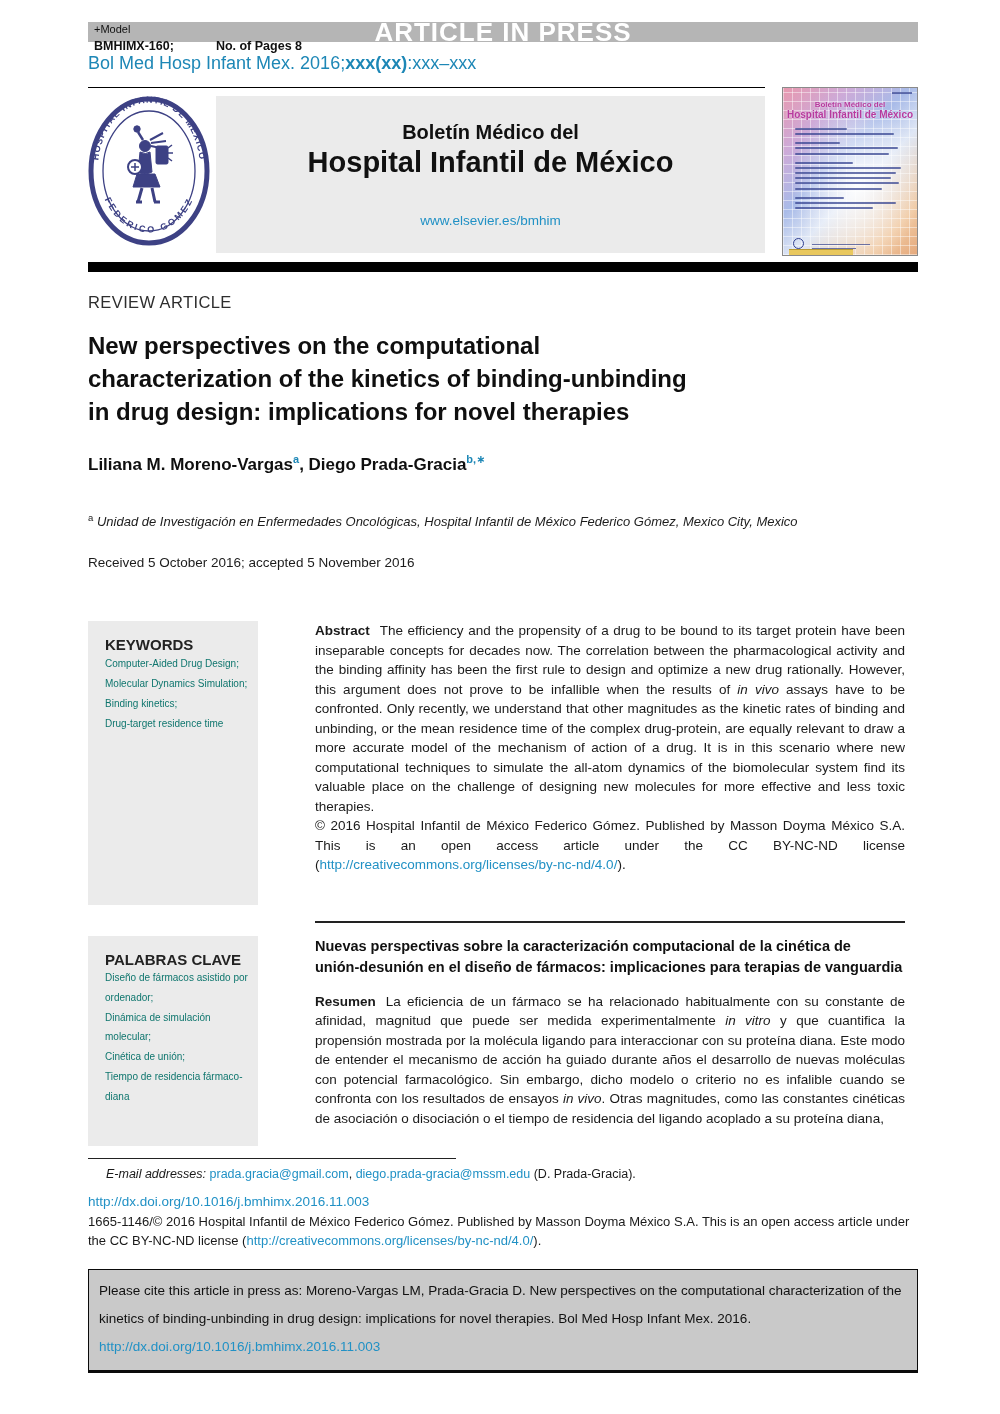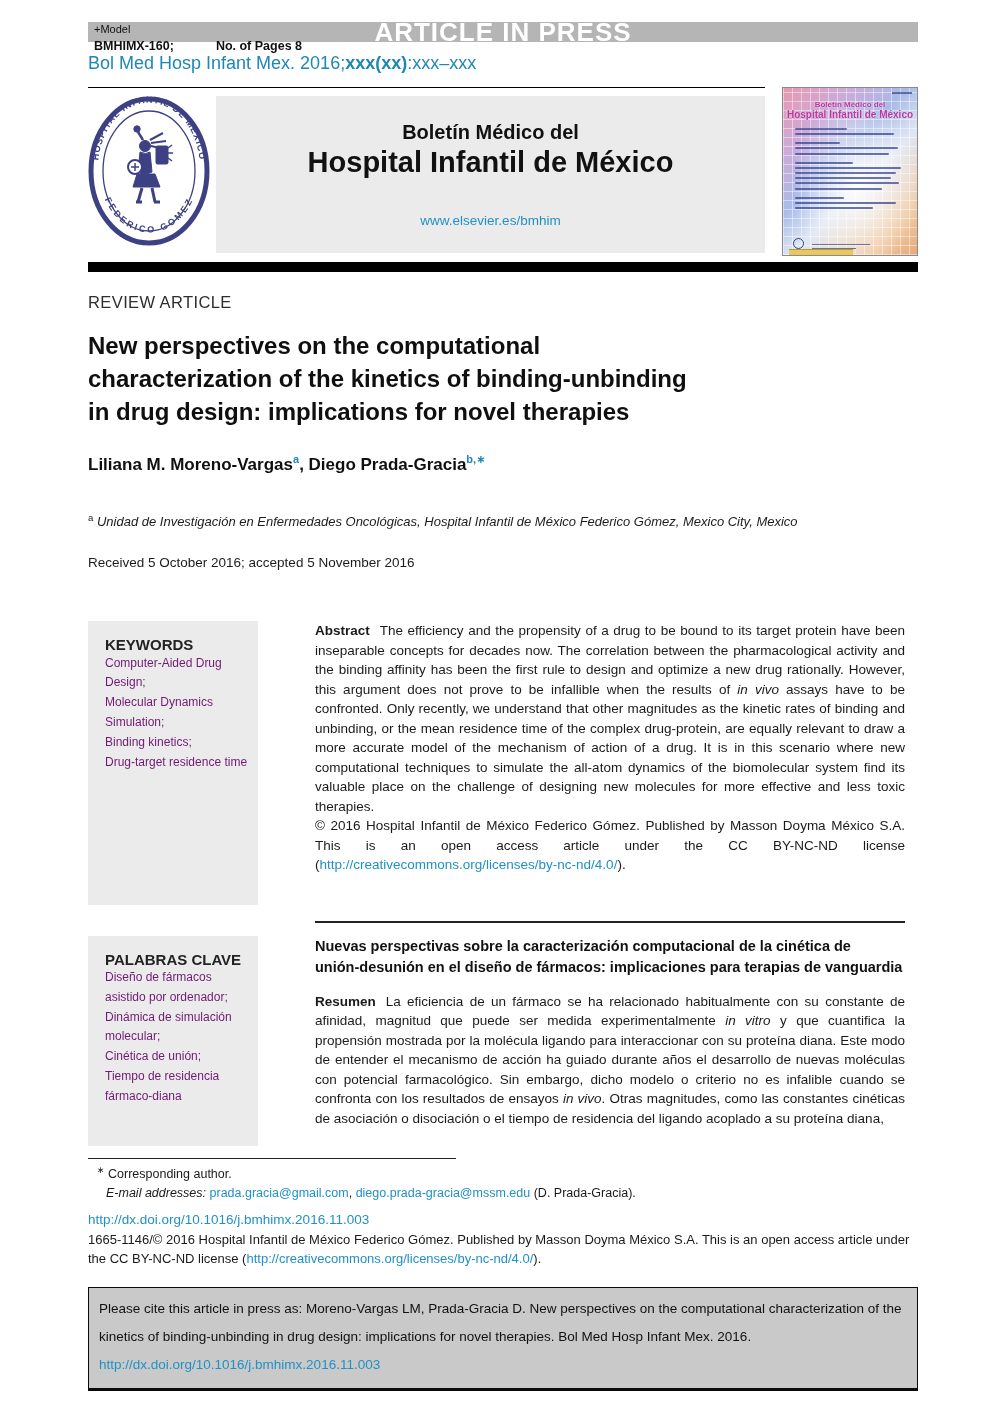--- a/index.html
+++ b/index.html
@@ -54,21 +54,21 @@
   .authors{margin-top:27px;font-size:17px;font-weight:700;color:#0f0f0f;}
   .authors sup{font-size:11px;color:#1d87b6;font-weight:700;}
   .affils{margin-top:37px;font-size:13px;font-style:italic;line-height:20px;color:#1c1c1c;}
   .affils sup{font-size:9.5px;font-style:normal;}
   .received{margin-top:23px;font-size:13.5px;color:#1c1c1c;}
 
   .two-col{display:flex;align-items:flex-start;}
   .abs-row{margin-top:51px;}
   .kw-box{width:170px;flex-shrink:0;background:#ebebeb;box-sizing:border-box;padding:15px 10px 14px 17px;}
   .kw-head{font-size:15px;font-weight:700;color:#222;}
-  .kw-item{font-size:12px;line-height:19.5px;color:#701a75;margin-top:0.5px;}
+  .kw-item{font-size:10px;line-height:19.5px;color:#0f766e;margin-top:0.5px;}
   .kw-box .kw-item:first-of-type{margin-top:5px;}
   .right-col{margin-left:57px;width:590px;font-size:13.5px;line-height:19.5px;text-align:justify;color:#1a1a1a;}
   .right-col .lbl{font-weight:700;margin-right:10px;}
   .link{color:#2191c5;text-decoration:none;cursor:pointer;}
   .divider{margin:16px 0 13px 227px;width:590px;height:1.5px;background:#222;}
   .es-title{font-size:14.5px;font-weight:700;line-height:21px;text-align:left;color:#111;}
   .es-abstract{margin-top:14px;}
   .minheight-kw{min-height:284px;}
   .minheight-pc{min-height:210px;}
 
@@ -230,21 +230,20 @@
           <div>unión-desunión en el diseño de fármacos: implicaciones para terapias de vanguardia</div>
         </div>
         <div class="es-abstract">
           <span class="lbl">Resumen</span><span>La eficiencia de un fármaco se ha relacionado habitualmente con su constante de afinidad, magnitud que puede ser medida experimentalmente </span><i>in vitro</i><span> y que cuantifica la propensión mostrada por la molécula ligando para interaccionar con su proteína diana. Este modo de entender el mecanismo de acción ha guiado durante años el desarrollo de nuevas moléculas con potencial farmacológico. Sin embargo, dicho modelo o criterio no es infalible cuando se confronta con los resultados de ensayos </span><i>in vivo</i><span>. Otras magnitudes, como las constantes cinéticas de asociación o disociación o el tiempo de residencia del ligando acoplado a su proteína diana,</span>
         </div>
       </div>
     </div>
 
     <div class="foot-rule"></div>
     <div class="footnotes">
-      <div class="fn-line1"><sup>∗</sup><span> Corresponding author.</span></div>
       <div class="fn-line2">
         <span class="em-lbl">E-mail addresses:</span>
         <span class="link">prada.gracia@gmail.com</span><span>, </span><span class="link">diego.prada-gracia@mssm.edu</span><span> (D. Prada-Gracia).</span>
       </div>
     </div>
 
     <div class="doi-line"><span class="link">http://dx.doi.org/10.1016/j.bmhimx.2016.11.003</span></div>
 
     <div class="issn-line">
       <span>1665-1146/© 2016 Hospital Infantil de México Federico Gómez. Published by Masson Doyma México S.A. This is an open access article under the CC BY-NC-ND license (</span><span class="link">http://creativecommons.org/licenses/by-nc-nd/4.0/</span><span>).</span>

